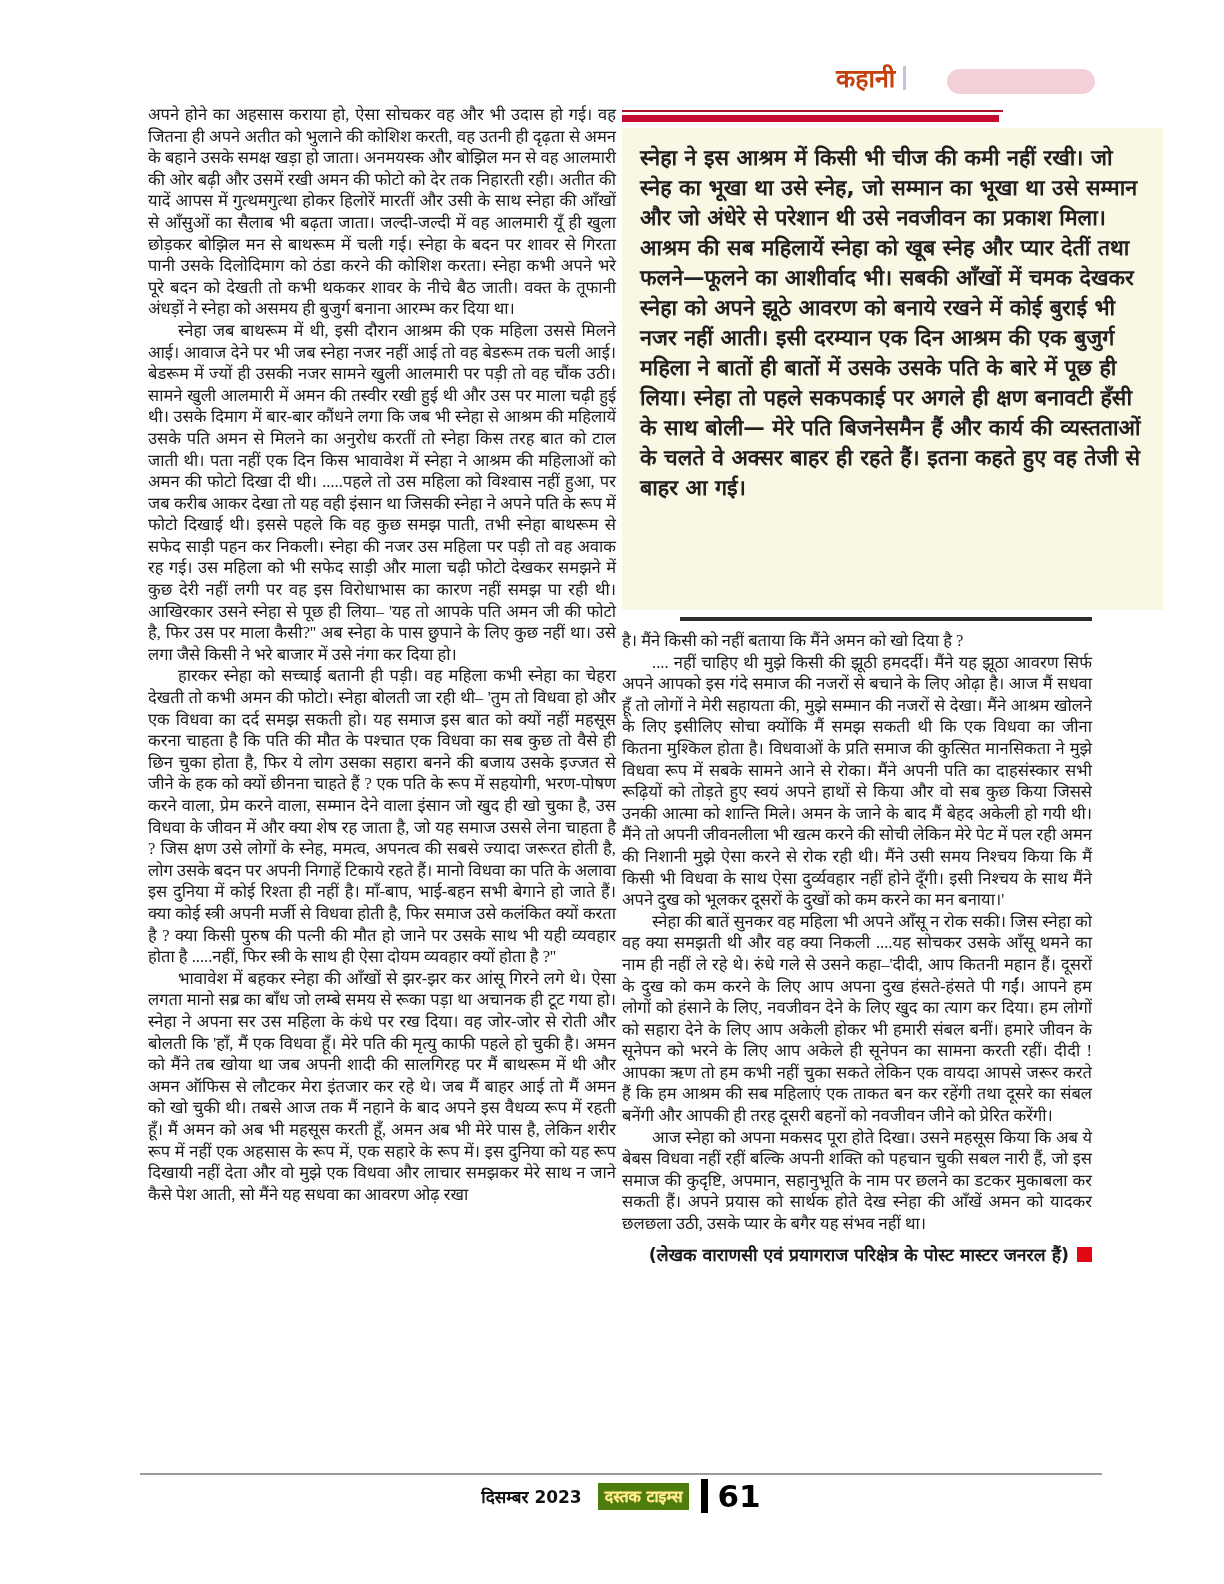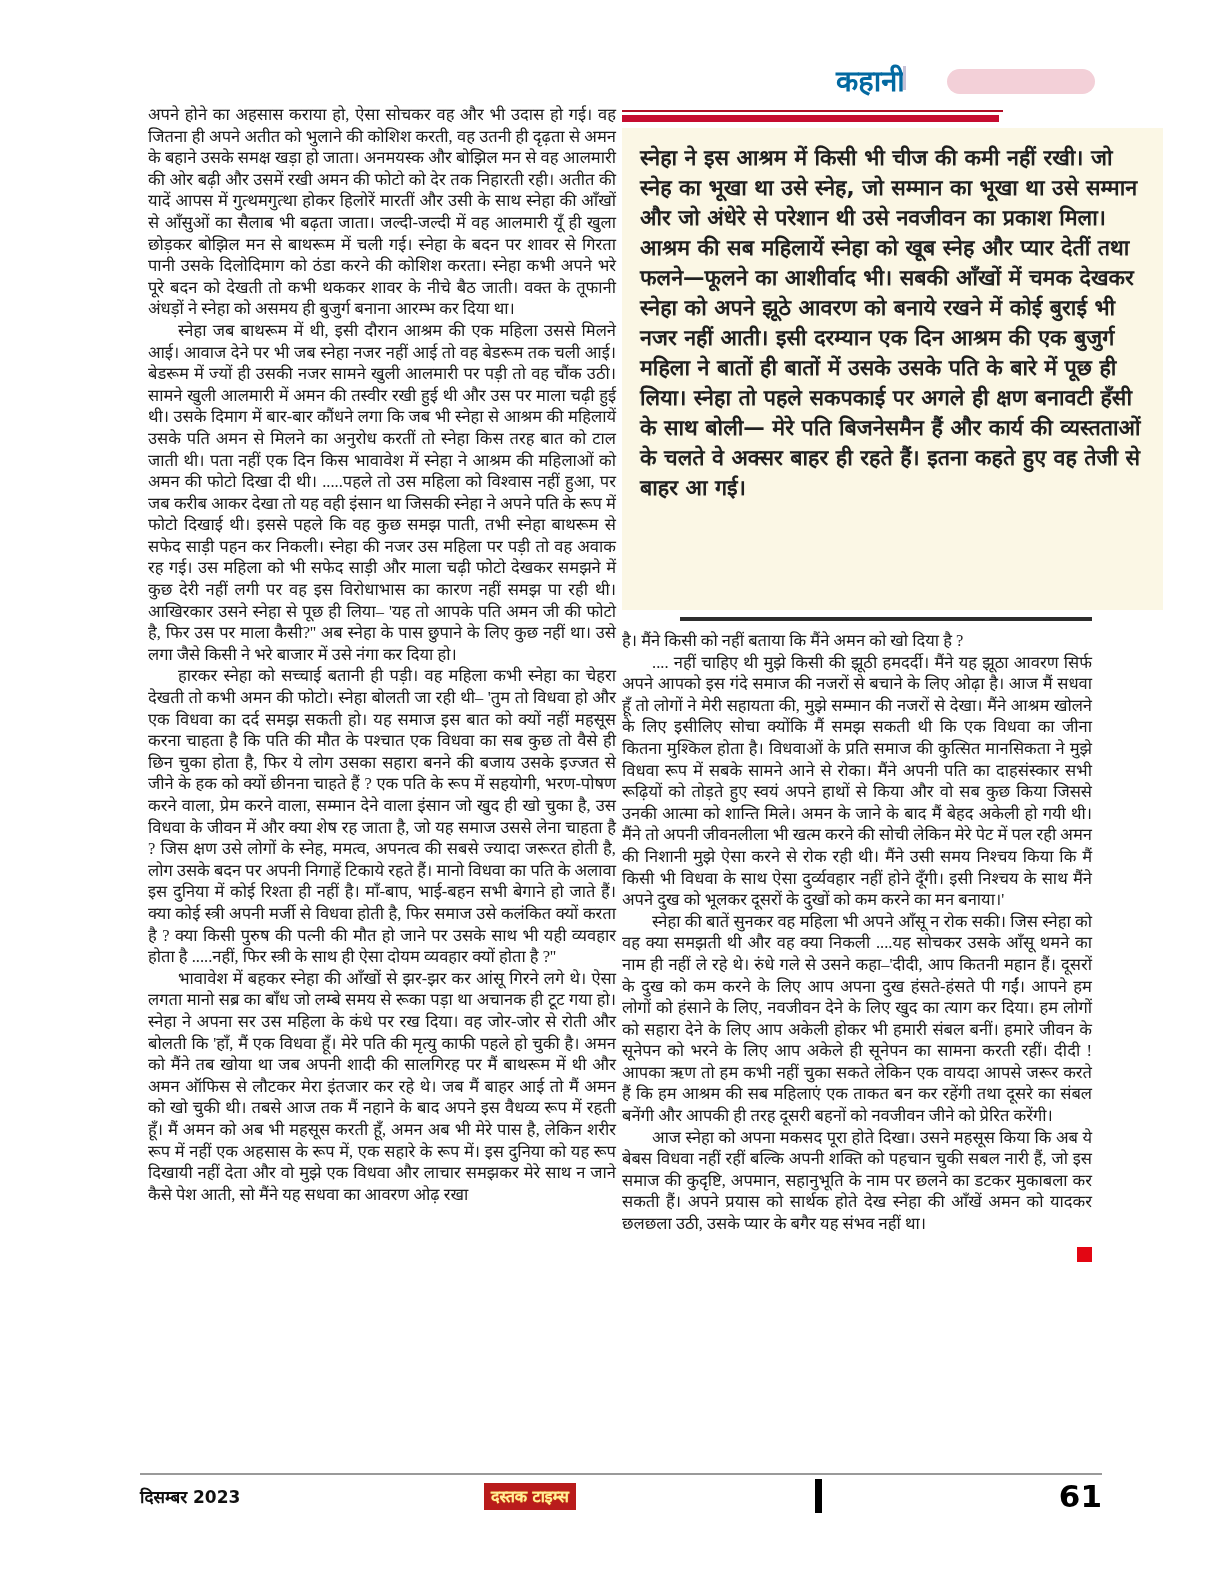--- a/index.html
+++ b/index.html
@@ -9,21 +9,21 @@
     font-family:"Liberation Serif","DejaVu Serif",serif;
     color:#1b1b1b;
     position:relative;
     overflow:hidden;
   }
   .page{position:absolute;inset:0;}
 
   
   .section-label{
     position:absolute;left:836px;top:60px;
-    font-size:29px;font-weight:bold;color:#0369a1;
+    font-size:25px;font-weight:bold;color:#c2410c;
     font-family:"DejaVu Sans","Liberation Sans",sans-serif;
   }
   .header-divider{
     position:absolute;left:903px;top:66px;
     width:3px;height:24px;background:#c7c2d8;
   }
   .header-pill{
     position:absolute;left:947px;top:69px;
     width:148px;height:25px;border-radius:13px;
     background:#f3d0d8;
@@ -70,28 +70,28 @@
     display:inline-block;width:15px;height:15px;background:#e30613;
     margin-left:8px;vertical-align:-1px;
   }
 
   
   .footer-rule{
     position:absolute;left:140px;top:1473px;width:962px;height:2px;background:#9a9a9a;
   }
   .footer-content{
     position:absolute;left:140px;top:1477px;width:962px;height:38px;
-    display:flex;justify-content:space-between;align-items:center;
+    display:flex;justify-content:center;align-items:center;
   }
   .footer-date{
     font-weight:bold;font-size:17px;color:#111;margin-right:16px;
     font-family:"DejaVu Sans","Liberation Sans",sans-serif;
   }
   .footer-logo{
-    background:#b91c1c;color:#ffec9f;font-weight:bold;font-size:16px;
+    background:#4d7c0f;color:#ffec9f;font-weight:bold;font-size:16px;
     padding:2px 7px 3px 7px;margin-right:12px;
     font-family:"DejaVu Sans","Liberation Sans",sans-serif;
     text-shadow:0 0 1px #ffd700;
   }
   .footer-bar{
     width:7px;height:34px;background:#000;margin-right:9px;
   }
   .footer-page{
     font-size:31px;font-weight:bold;color:#000;line-height:34px;
     font-family:"DejaVu Sans","Liberation Sans",sans-serif;
@@ -118,21 +118,21 @@
     <p class="body-p">स्नेहा जब बाथरूम में थी, इसी दौरान आश्रम की एक महिला उससे मिलने आई। आवाज देने पर भी जब स्नेहा नजर नहीं आई तो वह बेडरूम तक चली आई। बेडरूम में ज्यों ही उसकी नजर सामने खुली आलमारी पर पड़ी तो वह चौंक उठी। सामने खुली आलमारी में अमन की तस्वीर रखी हुई थी और उस पर माला चढ़ी हुई थी। उसके दिमाग में बार-बार कौंधने लगा कि जब भी स्नेहा से आश्रम की महिलायें उसके पति अमन से मिलने का अनुरोध करतीं तो स्नेहा किस तरह बात को टाल जाती थी। पता नहीं एक दिन किस भावावेश में स्नेहा ने आश्रम की महिलाओं को अमन की फोटो दिखा दी थी। .....पहले तो उस महिला को विश्वास नहीं हुआ, पर जब करीब आकर देखा तो यह वही इंसान था जिसकी स्नेहा ने अपने पति के रूप में फोटो दिखाई थी। इससे पहले कि वह कुछ समझ पाती, तभी स्नेहा बाथरूम से सफेद साड़ी पहन कर निकली। स्नेहा की नजर उस महिला पर पड़ी तो वह अवाक रह गई। उस महिला को भी सफेद साड़ी और माला चढ़ी फोटो देखकर समझने में कुछ देरी नहीं लगी पर वह इस विरोधाभास का कारण नहीं समझ पा रही थी। आखिरकार उसने स्नेहा से पूछ ही लिया– 'यह तो आपके पति अमन जी की फोटो है, फिर उस पर माला कैसी?'' अब स्नेहा के पास छुपाने के लिए कुछ नहीं था। उसे लगा जैसे किसी ने भरे बाजार में उसे नंगा कर दिया हो।</p>
     <p class="body-p">हारकर स्नेहा को सच्चाई बतानी ही पड़ी। वह महिला कभी स्नेहा का चेहरा देखती तो कभी अमन की फोटो। स्नेहा बोलती जा रही थी– 'तुम तो विधवा हो और एक विधवा का दर्द समझ सकती हो। यह समाज इस बात को क्यों नहीं महसूस करना चाहता है कि पति की मौत के पश्चात एक विधवा का सब कुछ तो वैसे ही छिन चुका होता है, फिर ये लोग उसका सहारा बनने की बजाय उसके इज्जत से जीने के हक को क्यों छीनना चाहते हैं ? एक पति के रूप में सहयोगी, भरण-पोषण करने वाला, प्रेम करने वाला, सम्मान देने वाला इंसान जो खुद ही खो चुका है, उस विधवा के जीवन में और क्या शेष रह जाता है, जो यह समाज उससे लेना चाहता है ? जिस क्षण उसे लोगों के स्नेह, ममत्व, अपनत्व की सबसे ज्यादा जरूरत होती है, लोग उसके बदन पर अपनी निगाहें टिकाये रहते हैं। मानो विधवा का पति के अलावा इस दुनिया में कोई रिश्ता ही नहीं है। माँ-बाप, भाई-बहन सभी बेगाने हो जाते हैं। क्या कोई स्त्री अपनी मर्जी से विधवा होती है, फिर समाज उसे कलंकित क्यों करता है ? क्या किसी पुरुष की पत्नी की मौत हो जाने पर उसके साथ भी यही व्यवहार होता है .....नहीं, फिर स्त्री के साथ ही ऐसा दोयम व्यवहार क्यों होता है ?''</p>
     <p class="body-p">भावावेश में बहकर स्नेहा की आँखों से झर-झर कर आंसू गिरने लगे थे। ऐसा लगता मानो सब्र का बाँध जो लम्बे समय से रूका पड़ा था अचानक ही टूट गया हो। स्नेहा ने अपना सर उस महिला के कंधे पर रख दिया। वह जोर-जोर से रोती और बोलती कि 'हाँ, मैं एक विधवा हूँ। मेरे पति की मृत्यु काफी पहले हो चुकी है। अमन को मैंने तब खोया था जब अपनी शादी की सालगिरह पर मैं बाथरूम में थी और अमन ऑफिस से लौटकर मेरा इंतजार कर रहे थे। जब मैं बाहर आई तो मैं अमन को खो चुकी थी। तबसे आज तक मैं नहाने के बाद अपने इस वैधव्य रूप में रहती हूँ। मैं अमन को अब भी महसूस करती हूँ, अमन अब भी मेरे पास है, लेकिन शरीर रूप में नहीं एक अहसास के रूप में, एक सहारे के रूप में। इस दुनिया को यह रूप दिखायी नहीं देता और वो मुझे एक विधवा और लाचार समझकर मेरे साथ न जाने कैसे पेश आती, सो मैंने यह सधवा का आवरण ओढ़ रखा</p>
   </div>
 
   <div class="col col-right">
     <p class="body-p no-indent">है। मैंने किसी को नहीं बताया कि मैंने अमन को खो दिया है ?</p>
     <p class="body-p">.... नहीं चाहिए थी मुझे किसी की झूठी हमदर्दी। मैंने यह झूठा आवरण सिर्फ अपने आपको इस गंदे समाज की नजरों से बचाने के लिए ओढ़ा है। आज मैं सधवा हूँ तो लोगों ने मेरी सहायता की, मुझे सम्मान की नजरों से देखा। मैंने आश्रम खोलने के लिए इसीलिए सोचा क्योंकि मैं समझ सकती थी कि एक विधवा का जीना कितना मुश्किल होता है। विधवाओं के प्रति समाज की कुत्सित मानसिकता ने मुझे विधवा रूप में सबके सामने आने से रोका। मैंने अपनी पति का दाहसंस्कार सभी रूढ़ियों को तोड़ते हुए स्वयं अपने हाथों से किया और वो सब कुछ किया जिससे उनकी आत्मा को शान्ति मिले। अमन के जाने के बाद मैं बेहद अकेली हो गयी थी। मैंने तो अपनी जीवनलीला भी खत्म करने की सोची लेकिन मेरे पेट में पल रही अमन की निशानी मुझे ऐसा करने से रोक रही थी। मैंने उसी समय निश्चय किया कि मैं किसी भी विधवा के साथ ऐसा दुर्व्यवहार नहीं होने दूँगी। इसी निश्चय के साथ मैंने अपने दुख को भूलकर दूसरों के दुखों को कम करने का मन बनाया।'</p>
     <p class="body-p">स्नेहा की बातें सुनकर वह महिला भी अपने आँसू न रोक सकी। जिस स्नेहा को वह क्या समझती थी और वह क्या निकली ....यह सोचकर उसके आँसू थमने का नाम ही नहीं ले रहे थे। रुंधे गले से उसने कहा–'दीदी, आप कितनी महान हैं। दूसरों के दुख को कम करने के लिए आप अपना दुख हंसते-हंसते पी गईं। आपने हम लोगों को हंसाने के लिए, नवजीवन देने के लिए खुद का त्याग कर दिया। हम लोगों को सहारा देने के लिए आप अकेली होकर भी हमारी संबल बनीं। हमारे जीवन के सूनेपन को भरने के लिए आप अकेले ही सूनेपन का सामना करती रहीं। दीदी ! आपका ऋण तो हम कभी नहीं चुका सकते लेकिन एक वायदा आपसे जरूर करते हैं कि हम आश्रम की सब महिलाएं एक ताकत बन कर रहेंगी तथा दूसरे का संबल बनेंगी और आपकी ही तरह दूसरी बहनों को नवजीवन जीने को प्रेरित करेंगी।</p>
     <p class="body-p">आज स्नेहा को अपना मकसद पूरा होते दिखा। उसने महसूस किया कि अब ये बेबस विधवा नहीं रहीं बल्कि अपनी शक्ति को पहचान चुकी सबल नारी हैं, जो इस समाज की कुदृष्टि, अपमान, सहानुभूति के नाम पर छलने का डटकर मुकाबला कर सकती हैं। अपने प्रयास को सार्थक होते देख स्नेहा की आँखें अमन को यादकर छलछला उठी, उसके प्यार के बगैर यह संभव नहीं था।</p>
-    <p class="author-note"><span class="end-square"></span></p>
+    <p class="author-note"><span>(लेखक वाराणसी एवं प्रयागराज परिक्षेत्र के पोस्ट मास्टर जनरल हैं)</span><span class="end-square"></span></p>
   </div>
 
   <div class="footer-rule"></div>
   <div class="footer-content">
     <span class="footer-date">दिसम्बर 2023</span>
     <span class="footer-logo">दस्तक टाइम्स</span>
     <span class="footer-bar"></span>
     <span class="footer-page">61</span>
   </div>
 

